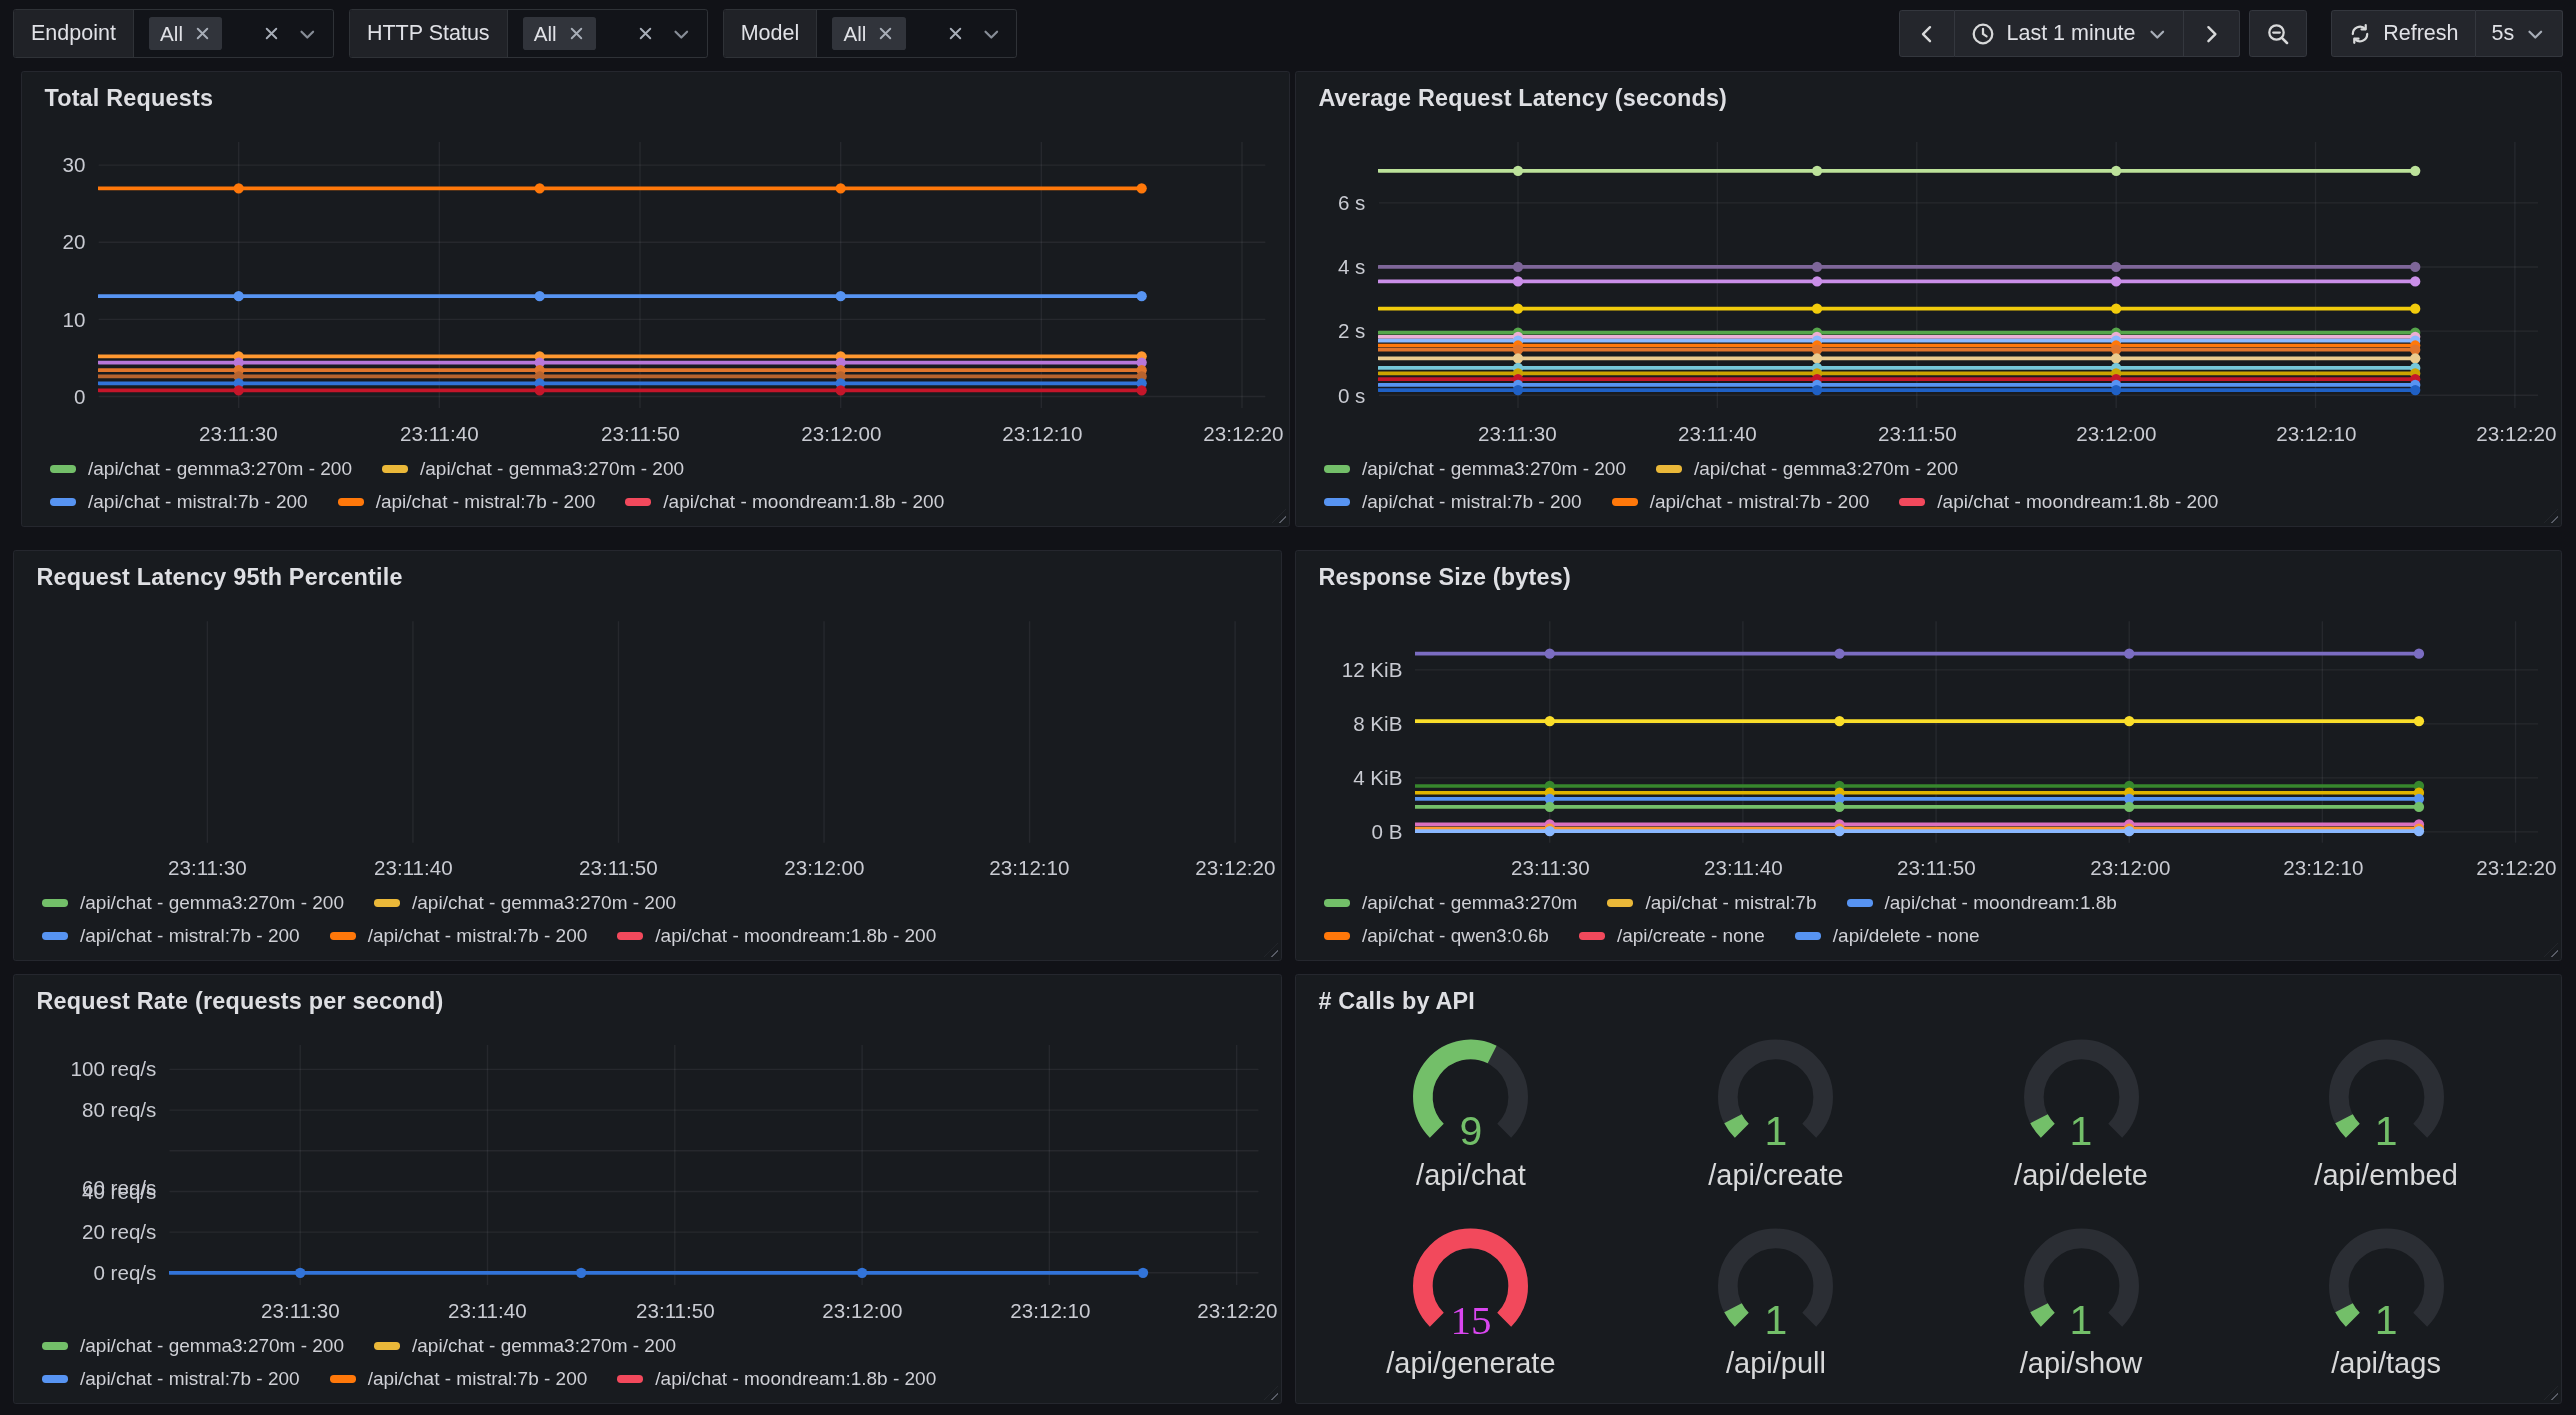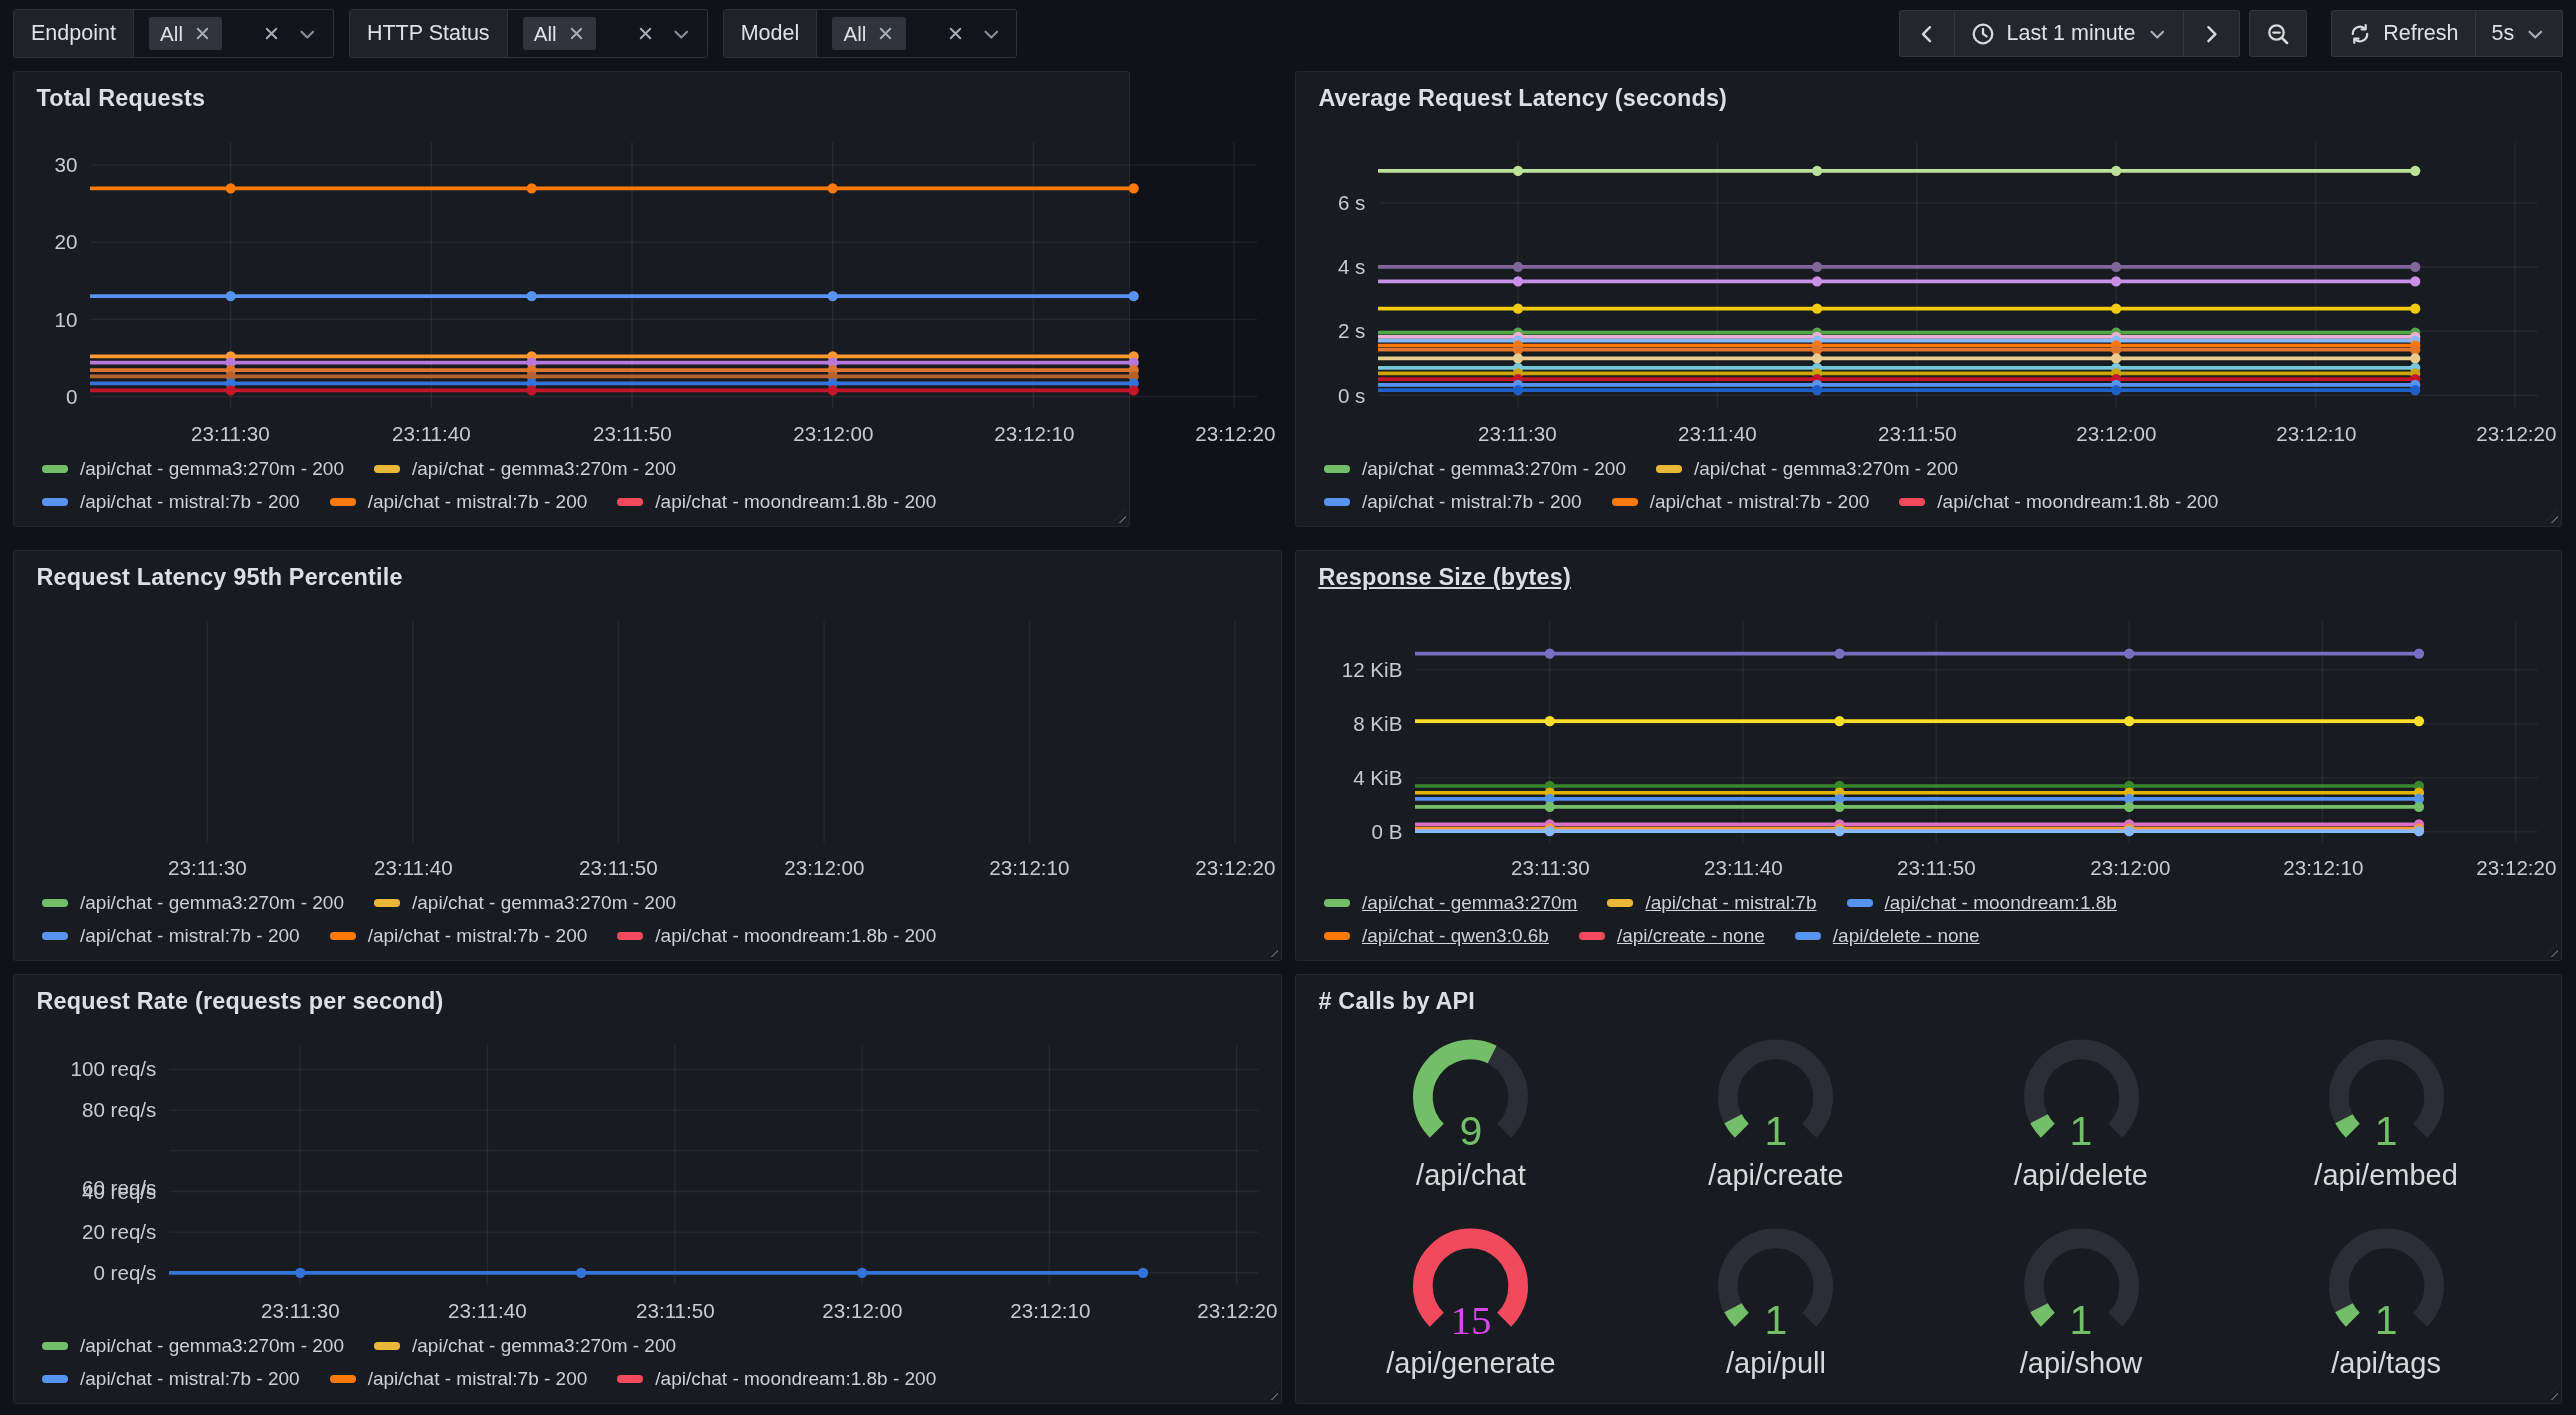--- a/index.html
+++ b/index.html
@@ -196,21 +196,21 @@
         <span class="icon">
           <svg width="20.6" height="20.6" viewBox="0 0 16 16">
               <path d="M3.5 6 L8 10.5 L12.5 6" stroke="#A8AEB8" stroke-width="1.7" fill="none" stroke-linecap="round" stroke-linejoin="round"></path>
             </svg>
         </span>
       </button>
     </div>
   </div>
 </div>
 
-<section class="panel" style="left:13px;top:71px;width:1117px;height:456px;">
+<section class="panel" style="left:21px;top:71px;width:1269px;height:456px;">
   <h2 class="panel-title">Total Requests</h2>
   <div class="chart">
       <div class="plot-row">
         <div class="y-labels" style="width: 54px;">
           <div class="y-label" style="top: 23px;">30</div>
           <div class="y-label" style="top: 100px;">20</div>
           <div class="y-label" style="top: 178px;">10</div>
           <div class="y-label" style="top: 255px;">0</div>
         </div>
         <div class="plot">
@@ -491,21 +491,21 @@
           <div class="legend-item">
             <div class="legend-chip" style="background: rgb(242, 73, 92);"></div>
             <span>/api/chat - moondream:1.8b - 200</span>
           </div>
         </div>
       </div>
     </div>
   <div class="resize-handle"></div>
 </section>
 
-<section class="panel" style="left:1295px;top:550px;width:1267px;height:411px;text-decoration:underline;">
+<section class="panel" style="left:1295px;top:550px;width:1267px;height:411px;">
   <h2 class="panel-title">Response Size (bytes)</h2>
   <div class="chart">
       <div class="plot-row">
         <div class="y-labels" style="width: 97px;">
           <div class="y-label" style="top: 49px;">12 KiB</div>
           <div class="y-label" style="top: 103px;">8 KiB</div>
           <div class="y-label" style="top: 157px;">4 KiB</div>
           <div class="y-label" style="top: 211px;">0 B</div>
         </div>
         <div class="plot">

